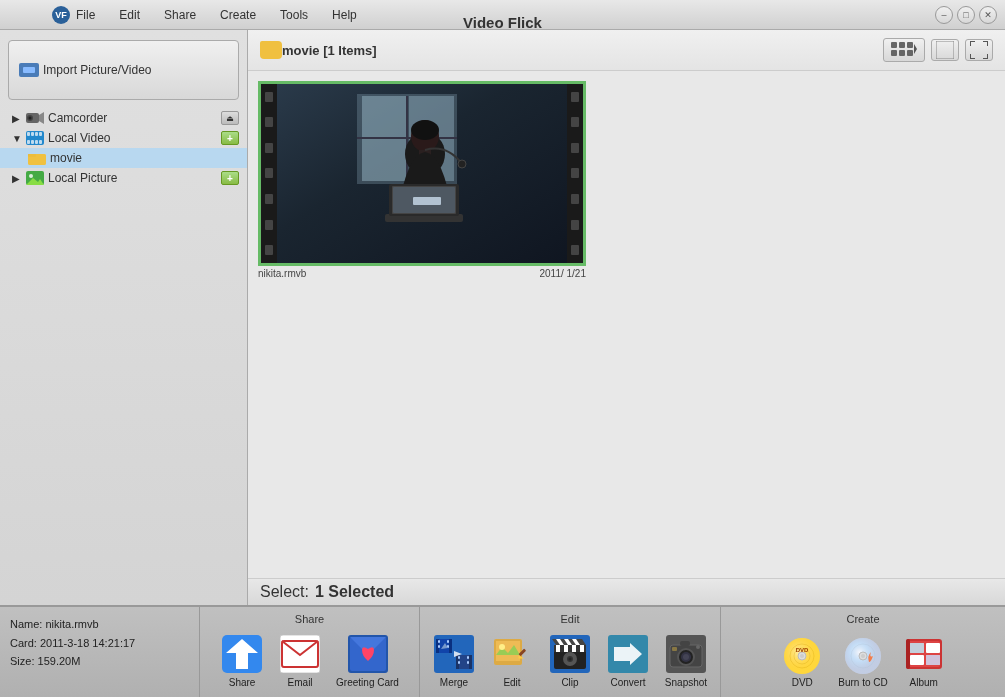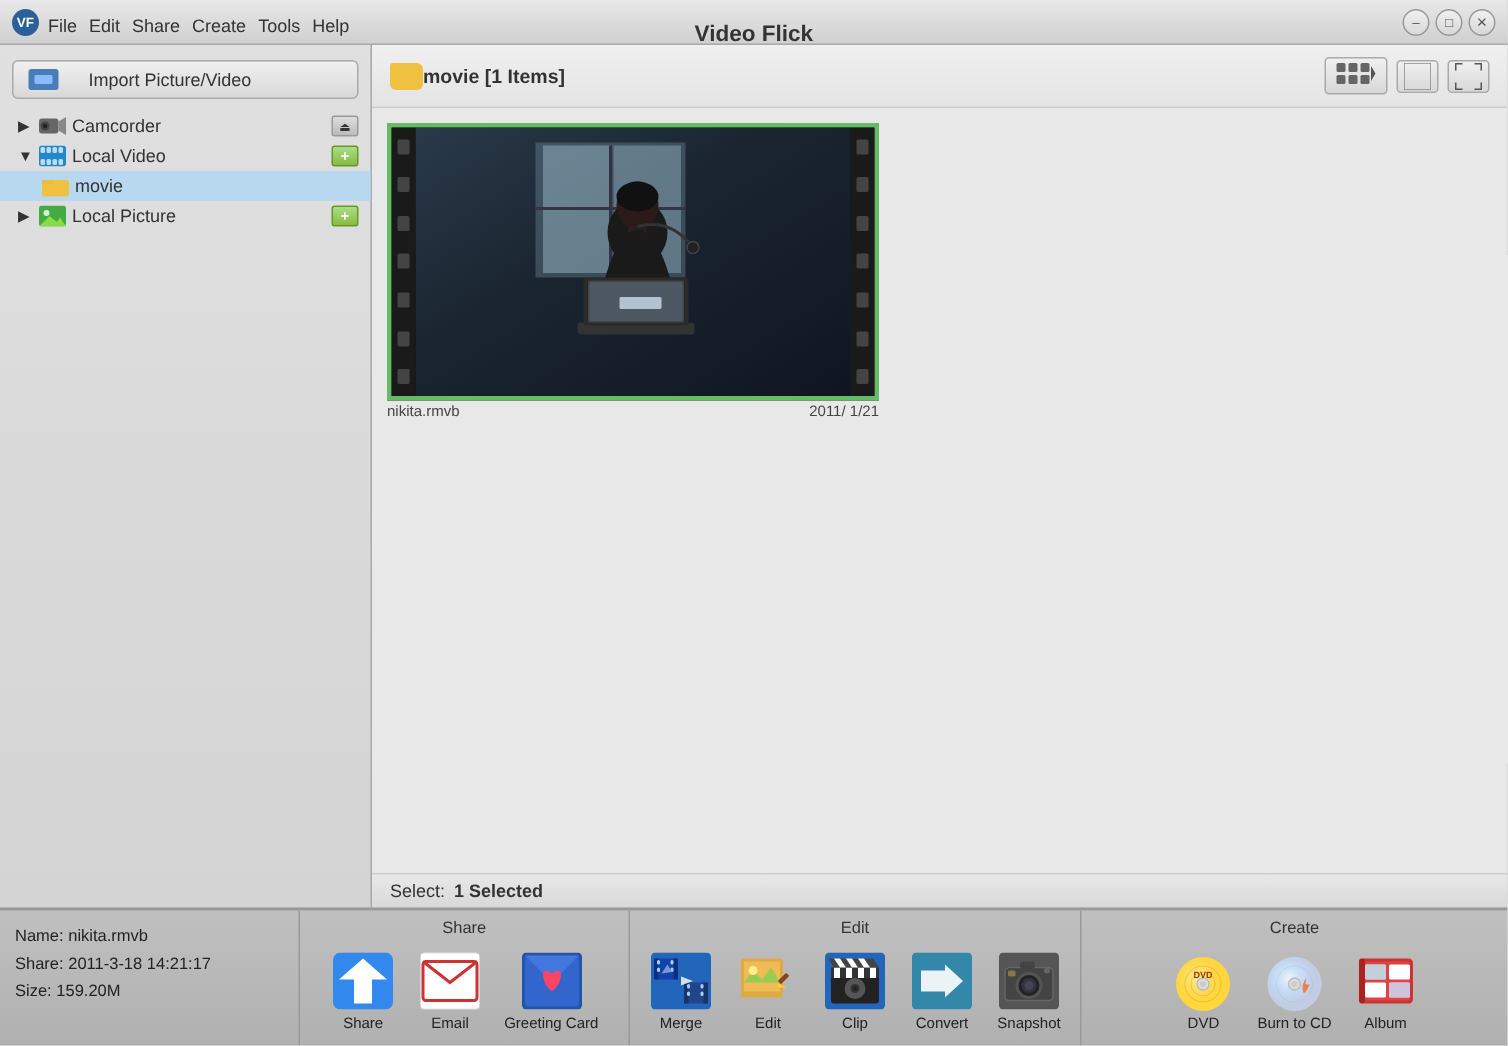--- a/index.html
+++ b/index.html
@@ -19,38 +19,39 @@
       background: linear-gradient(to bottom, #e8e8e8, #d0d0d0);
       height: 30px;
       display: flex;
       align-items: center;
       justify-content: space-between;
       padding: 0 8px;
       border-bottom: 1px solid #aaa;
     }
     #title-left {
       display: flex;
-      align-items: flex-end;
+      align-items: center;
       gap: 6px;
+      margin-left: 44px;
     }
     #app-logo {
       width: 18px;
       height: 18px;
       background: #2a6099;
       border-radius: 50%;
       display: flex;
       align-items: center;
       justify-content: center;
       color: white;
       font-size: 9px;
       font-weight: bold;
     }
     #menu-bar {
       display: flex;
-      gap: 8px;
+      gap: 24px;
       font-size: 12px;
       color: #333;
     }
     #menu-bar span {
       cursor: pointer;
     }
     #title-center {
       font-size: 15px;
       font-weight: bold;
       color: #333;
@@ -91,25 +92,25 @@
       border-right: 1px solid #aaa;
       display: flex;
       flex-direction: column;
       padding: 6px 0;
     }
     #import-btn {
       margin: 4px 8px 8px 8px;
       background: linear-gradient(to bottom, #f0f0f0, #d8d8d8);
       border: 1px solid #aaa;
       border-radius: 4px;
-      padding: 5px 10px;
-      cursor: pointer;
-      display: flex;
-      align-items: center;
-      gap: 20px;
+      padding: 22px 10px;
+      cursor: pointer;
+      display: flex;
+      align-items: center;
+      gap: 4px;
       font-size: 12px;
       color: #333;
     }
     .import-icon {
       width: 20px;
       height: 14px;
       background: #4a7cb8;
       border-radius: 2px;
       display: flex;
       align-items: center;
@@ -287,21 +288,21 @@
       font-size: 10px;
       color: #444;
       padding: 2px 0;
     }
 
     
     #status-bar {
       background: linear-gradient(to bottom, #e8e8e8, #d8d8d8);
       border-top: 1px solid #ccc;
       padding: 4px 12px;
-      font-size: 12px;
+      font-size: 16px;
       color: #333;
       display: flex;
       align-items: center;
       gap: 6px;
     }
     #status-count { font-weight: bold; }
 
     
     #bottom-panel {
       height: 92px;
@@ -590,21 +591,21 @@
 </div>
 
 <div id="bottom-panel">
 
   <div id="info-panel">
     <div>
       <span>Name:</span>
       <span>nikita.rmvb</span>
     </div>
     <div>
-      <span>Share:</span>
+      <span>Card:</span>
       <span>2011-3-18 14:21:17</span>
     </div>
     <div>
       <span>Size:</span>
       <span>159.20M</span>
     </div>
   </div>
 
   <div id="actions-panel">
 

